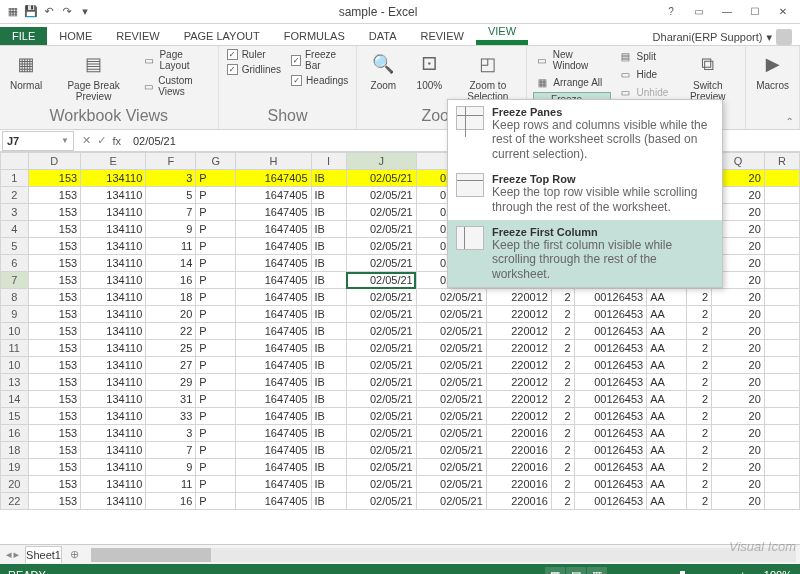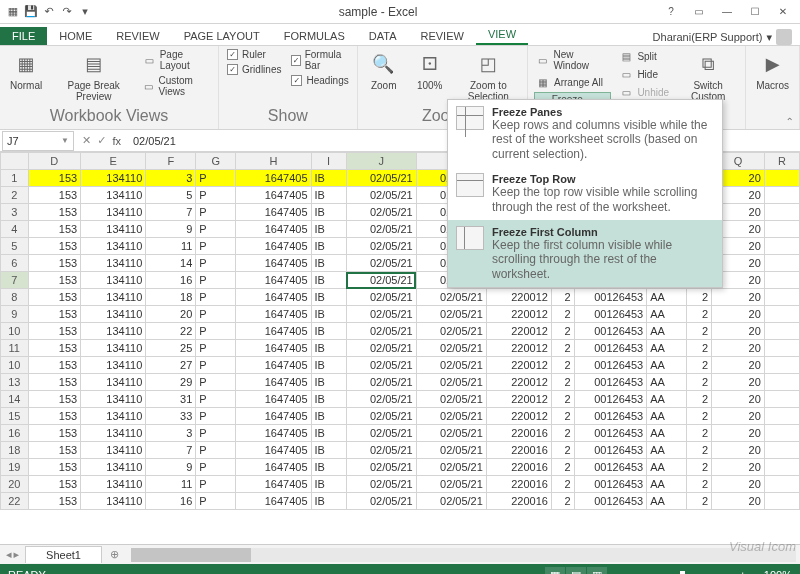--- a/index.html
+++ b/index.html
@@ -10,21 +10,21 @@
 .qat { display: flex; align-items: center; gap: 4px; padding: 0 6px; }
 .qat .ico { width: 14px; height: 14px; display: inline-flex; align-items: center; justify-content: center; font-size: 11px; color: #555; }
 .title-text { flex: 1; text-align: center; font-size: 12px; color: #444; }
 .win-controls { display: flex; gap: 2px; padding-right: 4px; }
 .win-controls .wc { width: 26px; height: 18px; display: flex; align-items: center; justify-content: center; font-size: 10px; color: #555; }
 
 
 .tabs { height: 22px; background: #fff; display: flex; align-items: end; border-bottom: 1px solid #d4d4d4; }
 .tab { padding: 3px 12px; font-size: 11px; color: #444; cursor: pointer; }
 .tab.file { background: #217346; color: #fff; }
-.tab.active { color: #217346; border-bottom: 2px solid #15803d; font-weight: normal; }
+.tab.active { color: #217346; border-bottom: 5px solid #15803d; font-weight: normal; }
 .user-area { margin-left: auto; display: flex; align-items: center; gap: 4px; padding-right: 8px; font-size: 11px; color: #444; }
 .avatar { width: 16px; height: 16px; background: #ccc; border-radius: 2px; }
 
 
 .ribbon { height: 84px; background: #f3f3f3; border-bottom: 1px solid #d4d4d4; display: flex; position: relative; }
 .rgroup { border-right: 1px solid #e0e0e0; display: flex; flex-direction: column; padding: 2px 6px; }
 .rgroup-body { flex: 1; display: flex; align-items: flex-start; gap: 6px; }
 .rgroup-label { text-align: center; font-size: 16px; color: #777; padding-bottom: 2px; }
 .big-btn { display: flex; flex-direction: column; align-items: center; gap: 2px; padding: 2px 4px; font-size: 10px; color: #444; text-align: center; }
 .big-btn .bico { width: 32px; height: 28px; display: flex; align-items: center; justify-content: center; font-size: 18px; color: #666; }
@@ -43,21 +43,21 @@
 .dd-ico.fp::before { left: 8px; top: 0; width: 1px; height: 100%; box-shadow: 0 8px 0 -0px #888; }
 .dd-ico.fp::after { content: ''; position: absolute; top: 8px; left: 0; height: 1px; width: 100%; background: #888; }
 .dd-ico.tr::after { content: ''; position: absolute; top: 6px; left: 0; height: 1px; width: 100%; background: #888; }
 .dd-ico.fc::before { left: 7px; top: 0; width: 1px; height: 100%; }
 .dd-text { flex: 1; }
 .dd-title { font-weight: bold; font-size: 11px; color: #333; }
 .dd-desc { font-size: 12px; color: #666; line-height: 1.2; }
 
 
 .fbar { height: 22px; display: flex; align-items: center; border-bottom: 1px solid #d4d4d4; background: #fff; }
-.namebox { width: 72px; height: 20px; border: 1px solid #ccc; margin: 0 2px; padding: 2px 4px; font-size: 11px; display: flex; align-items: center; justify-content: space-between; }
+.namebox { width: 72px; height: 20px; border: 1px solid #ccc; margin: 0 2px; padding: 2px 4px; font-size: 11px; display: flex; align-items: center; justify-content: space-between; font-weight: bold; }
 .namebox .dd { font-size: 8px; color: #888; }
 .fx-ctrl { display: flex; align-items: center; gap: 6px; padding: 0 6px; color: #888; font-size: 11px; }
 .fx-ctrl .fx { color: #555; }
 .fval { flex: 1; padding: 0 6px; font-size: 11px; }
 
 
 .grid-wrap { position: relative; height: 392px; overflow: hidden; background: #fff; }
 table.grid { border-collapse: collapse; table-layout: fixed; width: 800px; }
 .grid th, .grid td { border: 1px solid #d4d4d4; height: 17px; font-size: 11px; padding: 0 3px; overflow: hidden; white-space: nowrap; }
 .grid th { background: #f0f0f0; font-weight: normal; text-align: center; color: #555; }
@@ -65,21 +65,21 @@
 .grid td { text-align: right; }
 .grid td.l { text-align: left; }
 .grid tr.hl td { background: #ffff00; }
 .grid th.sel, .grid td.selrow-h { background: #d5e3cf; }
 .grid td.selcell { outline: 2px solid #217346; outline-offset: -2px; }
 .col-D{width:42px}.col-E{width:52px}.col-F{width:40px}.col-G{width:32px}.col-H{width:60px}.col-I{width:28px}.col-J{width:56px}.col-K{width:56px}.col-L{width:52px}.col-M{width:18px}.col-N{width:58px}.col-O{width:32px}.col-P{width:20px}.col-Q{width:42px}.col-R{width:28px}
 
 
 .sheettabs { height: 20px; background: #f3f3f3; display: flex; align-items: center; border-top: 1px solid #ccc; font-size: 11px; }
 .sheettabs .nav { display: flex; gap: 2px; padding: 0 6px; color: #888; }
-.sheet-tab { padding: 2px 20px; background: #fff; border: 1px solid #ccc; border-bottom: none; }
+.sheet-tab { padding: 2px 0; background: #fff; border: 1px solid #ccc; border-bottom: none; }
 .sheet-add { padding: 0 8px; color: #888; }
 .scroll-h { flex: 1; height: 14px; margin: 0 4px; background: #e8e8e8; position: relative; }
 .scroll-h::before { content: ''; position: absolute; left: 0; width: 120px; height: 100%; background: #c4c4c4; }
 
 
 .status { height: 22px; background: #217346; color: #fff; display: flex; align-items: center; font-size: 11px; padding: 0 8px; }
 .status .left { flex: 1; }
 .status .viewbtns { display: flex; gap: 1px; margin-right: 10px; }
 .status .vb { width: 20px; height: 16px; background: rgba(255,255,255,0.15); display: flex; align-items: center; justify-content: center; }
 .zoom-slider { width: 100px; height: 3px; background: rgba(255,255,255,0.4); position: relative; margin: 0 8px; }
@@ -157,21 +157,21 @@
             <span>Ruler</span>
           </div>
         <div class="small-item">
             <span class="chk">✓</span>
             <span>Gridlines</span>
           </div>
       </div>
       <div class="small-list">
         <div class="small-item">
             <span class="chk">✓</span>
-            <span>Formula Bar</span>
+            <span>Freeze Bar</span>
           </div>
         <div class="small-item">
             <span class="chk">✓</span>
             <span>Headings</span>
           </div>
       </div>
     </div>
     <div class="rgroup-label">Show</div>
   </div>
 
@@ -219,21 +219,21 @@
             <span class="sico">▭</span>
             <span>Hide</span>
           </div>
         <div class="small-item" style="color:#aaa">
             <span class="sico">▭</span>
             <span>Unhide</span>
           </div>
       </div>
       <div class="big-btn">
           <span class="bico">⧉</span>
-          <span>Switch Custom</span>
+          <span>Switch Preview</span>
         </div>
     </div>
     <div class="rgroup-label"></div>
   </div>
 
   <div class="rgroup">
     <div class="rgroup-body">
       <div class="big-btn">
           <span class="bico">▶</span>
           <span>Macros</span>

